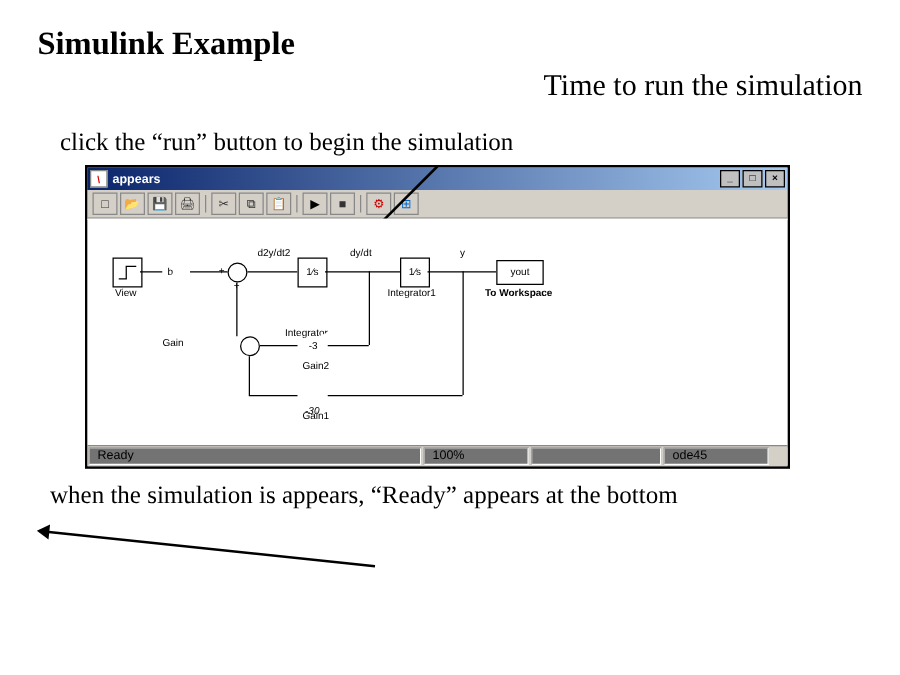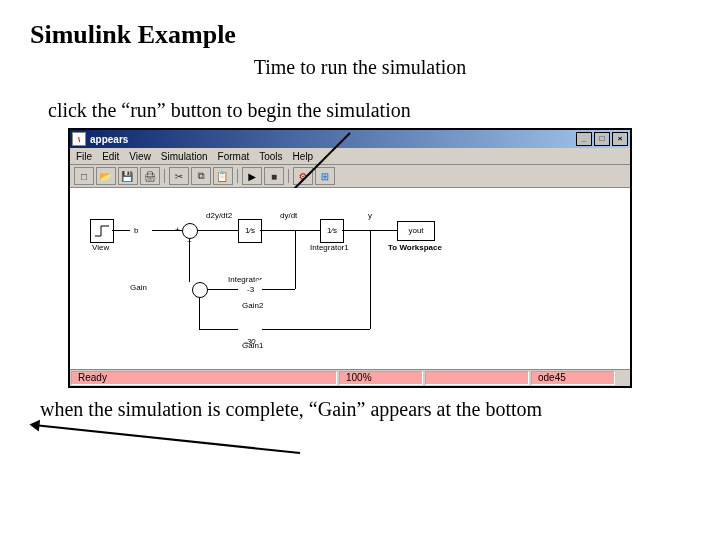--- a/index.html
+++ b/index.html
@@ -11,22 +11,22 @@
     height: 540px;
     box-sizing: border-box;
     position: relative;
   }
   .slide-title {
     font-size: 26px;
     font-weight: bold;
     margin: 0 0 6px 0;
   }
   .slide-subtitle {
-    font-size: 20px;
-    text-align: center;
+    font-size: 24px;
+    text-align: right;
     margin: 0 0 20px 0;
   }
   .caption-above {
     font-size: 20px;
     margin: 4px 0 6px 18px;
   }
   .caption-below {
     font-size: 20px;
     margin: 10px 0 0 10px;
   }
@@ -129,21 +129,21 @@
     align-items: center;
     font-size: 10px;
     color: #000;
   }
   .sb-cell {
     border: 1px inset #fff;
     padding: 0 6px;
     height: 12px;
     line-height: 12px;
     margin: 0 1px;
-    background: #fca5a5;
+    background: #737373;
   }
   .sb-cell.flex { flex: 1; }
   .grip {
     width: 14px;
     height: 14px;
     background: #d4d0c8;
   }
   
   .blk {
     position: absolute;
@@ -208,29 +208,20 @@
   <div class="titlebar">
     <span class="app-icon">\</span>
     <span>appears</span>
     <div class="win-buttons">
       <div class="win-btn">_</div>
       <div class="win-btn">□</div>
       <div class="win-btn">×</div>
     </div>
   </div>
 
-  <div class="menubar">
-    <span>File</span>
-    <span>Edit</span>
-    <span>View</span>
-    <span>Simulation</span>
-    <span>Format</span>
-    <span>Tools</span>
-    <span>Help</span>
-  </div>
 
   <div class="toolbar">
     <div class="tb-btn">□</div>
     <div class="tb-btn">📂</div>
     <div class="tb-btn">💾</div>
     <div class="tb-btn">🖨</div>
     <div class="tb-sep"></div>
     <div class="tb-btn">✂</div>
     <div class="tb-btn">⧉</div>
     <div class="tb-btn">📋</div>
@@ -307,13 +298,13 @@
     <div class="sb-cell" style="width:70px;">100%</div>
     <div class="sb-cell" style="width:90px;"></div>
     <div class="sb-cell" style="width:70px;">ode45</div>
     <div class="grip"></div>
   </div>
 
 </div>
 
 <div class="arrow" style="left:300px; top:452px; width:270px; transform: rotate(186deg);"></div>
 
-<div class="caption-below">when the simulation is complete, “Gain” appears at the bottom</div>
+<div class="caption-below">when the simulation is appears, “Ready” appears at the bottom</div>
 
 </body></html>

